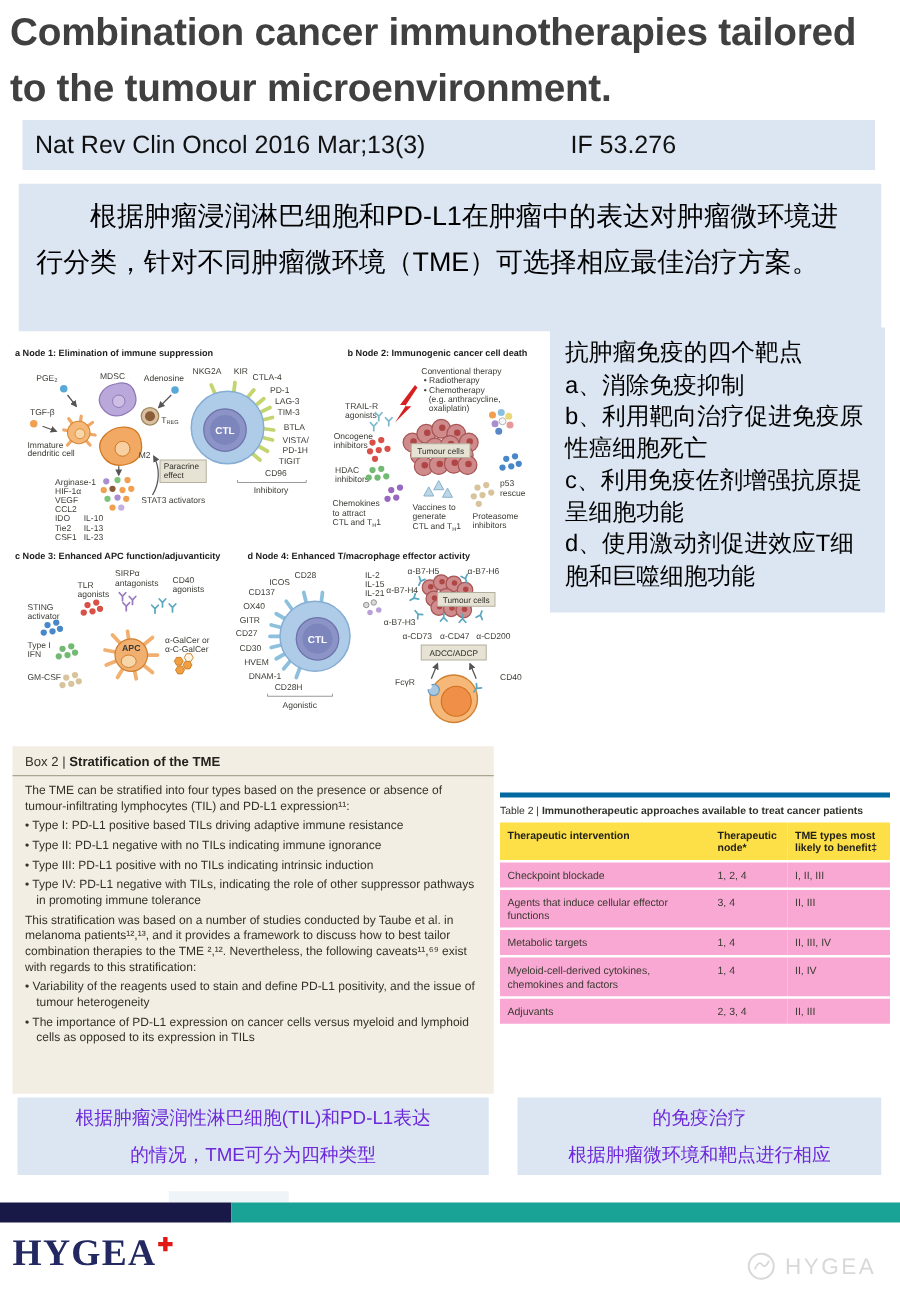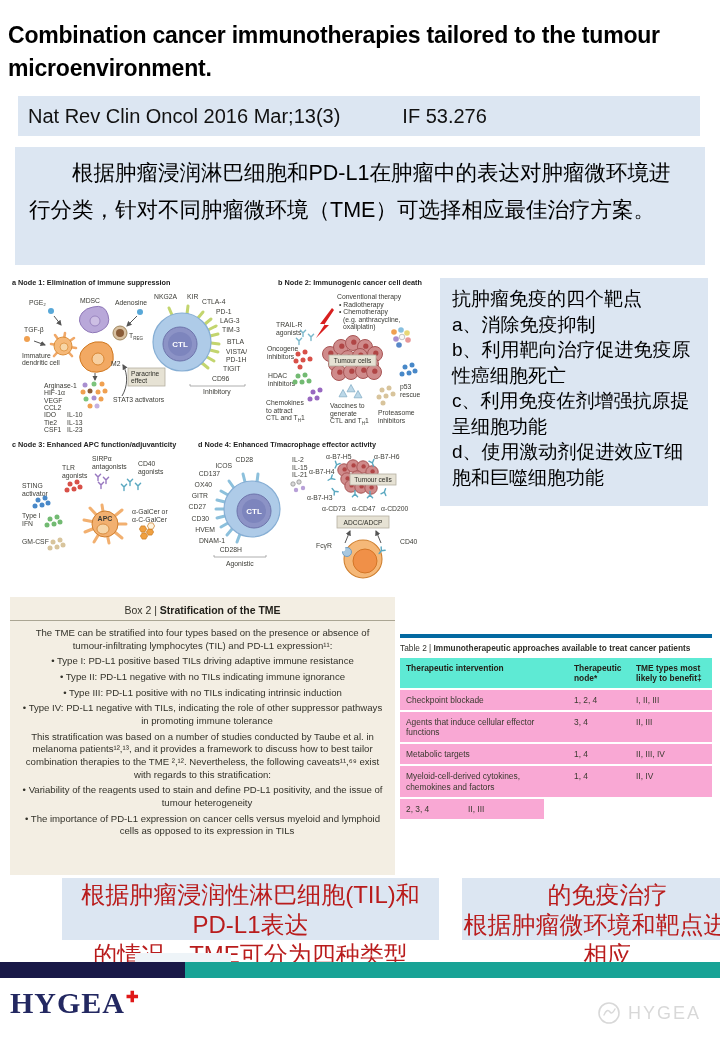--- a/index.html
+++ b/index.html
@@ -1,54 +1,54 @@
 <!DOCTYPE html>
 <html><head>
 <meta charset="utf-8">
 <style>
   html,body{margin:0;padding:0;background:#ffffff;}
   body{width:720px;height:1040px;position:relative;font-family:"Liberation Sans",sans-serif;overflow:hidden;}
   .abs{position:absolute;}
   
-  #title{left:8px;top:19px;width:706px;font-size:23px;font-weight:bold;color:#000000;line-height:1.45;letter-spacing:-0.2px;}
+  #title{left:8px;top:4px;width:706px;font-size:31px;font-weight:bold;color:#404040;line-height:1.45;letter-spacing:-0.2px;}
   
   #refbar{left:18px;top:96px;width:682px;height:40px;background:#dce6f2;font-size:20px;color:#111;line-height:40px;padding-left:10px;box-sizing:border-box;}
-  #refbar .if{margin-left:62px;}
+  #refbar .if{margin-left:116px;}
   
   #summary{left:15px;top:147px;width:690px;height:118px;background:#dce6f2;box-sizing:border-box;padding:8px 14px;font-size:21.5px;color:#000;line-height:37px;text-indent:2em;}
   
-  #keypoints{left:440px;top:278px;width:268px;height:228px;background:#dce6f2;box-sizing:border-box;padding:8px 12px;font-size:19px;color:#000;line-height:25.5px;}
+  #keypoints{left:440px;top:262px;width:268px;height:228px;background:#dce6f2;box-sizing:border-box;padding:8px 12px;font-size:19px;color:#000;line-height:25.5px;}
   
   #figure{left:10px;top:272px;width:430px;height:322px;background:#fff;}
   svg text{font-family:"Liberation Sans",sans-serif;fill:#3b3b35;}
   .pt{font-size:6.8px;}
   .ptb{font-size:7.3px;font-weight:bold;fill:#1d1d1d;}
   .sub{font-size:4.5px;}
   .celllabel{font-size:8px;font-weight:bold;fill:#ffffff;}
   .boxlabel{font-size:6.6px;fill:#2e2e28;}
   
-  #box2{left:10px;top:597px;width:385px;height:278px;background:#f3eee3;box-sizing:border-box;color:#33322a;text-align:center;}
+  #box2{left:10px;top:597px;width:385px;height:278px;background:#f3eee3;box-sizing:border-box;color:#33322a;}
   #box2 .hdr{padding:7px 10px 4px 10px;border-bottom:1px solid #aaa593;font-size:10.5px;}
   #box2 .hdr b{font-weight:bold;color:#23221c;}
   #box2 .bd{padding:6px 10px 4px 10px;font-size:9.6px;line-height:1.32;}
   #box2 .bd .ln{margin-bottom:2px;}
   #box2 .bd .bu{padding-left:9px;text-indent:-9px;margin-top:3px;}
   
   #table2{left:400px;top:634px;width:312px;box-sizing:border-box;border-top:4px solid #0369a1;padding-top:5px;color:#3a392f;}
   #table2 .t2title{font-size:8.3px;margin-bottom:5px;color:#30302a;}
   #table2 .t2title b{font-weight:bold;}
   .t2row{display:flex;margin-bottom:2px;}
   .t2row>div{box-sizing:border-box;padding:5px 5px 5px 6px;font-size:8.4px;line-height:1.2;}
   .t2c1{width:168px;}
   .t2c2{width:62px;}
   .t2c3{width:82px;}
-  .t2head>div{background:#5eead4;font-weight:bold;color:#23221a;}
+  .t2head>div{background:#fde047;font-weight:bold;color:#23221a;}
   .t2body>div{background:#f9a8d4;}
   
-  .cap{background:#dce6f2;box-sizing:border-box;font-size:24px;color:#b91c1c;line-height:30px;text-align:center;padding-top:2px;height:62px;margin-left:48px;}
+  .cap{background:#dce6f2;box-sizing:border-box;font-size:15px;color:#6d28d9;line-height:30px;text-align:center;padding-top:2px;height:62px;}
   #capL{left:14px;top:878px;width:377px;}
   #capR{left:414px;top:878px;width:291px;}
   
   #bar-light{left:135px;top:953px;width:96px;height:9px;background:#eef4f8;}
   #bar-navy{left:0;top:962px;width:185px;height:16px;background:#191947;}
   #bar-teal{left:185px;top:962px;width:535px;height:16px;background:#18a396;}
   #logo{left:10px;top:986px;font-family:"Liberation Serif",serif;font-weight:bold;font-size:30px;color:#232861;letter-spacing:1px;}
   #logo .plus{color:#e01818;font-size:15px;position:relative;top:-11px;left:1px;}
   #watermark{left:596px;top:1000px;display:flex;align-items:center;opacity:0.55;}
   #watermark .wmtext{color:#b9b9b9;font-size:18px;letter-spacing:2px;margin-left:6px;}
@@ -534,20 +534,21 @@
     <div class="t2c1">Metabolic targets</div>
       <div class="t2c2">1, 4</div>
       <div class="t2c3">II, III, IV</div>
   </div>
   <div class="t2row t2body">
     <div class="t2c1">Myeloid-cell-derived cytokines, chemokines and factors</div>
       <div class="t2c2">1, 4</div>
       <div class="t2c3">II, IV</div>
   </div>
   <div class="t2row t2body">
+    <div class="t2c1">Adjuvants</div>
       <div class="t2c2">2, 3, 4</div>
       <div class="t2c3">II, III</div>
   </div>
 </div>
 
 <div class="abs cap" id="capL">
   <div>根据肿瘤浸润性淋巴细胞(TIL)和PD-L1表达</div>
   <div>的情况，TME可分为四种类型</div>
 </div>
 <div class="abs cap" id="capR">

